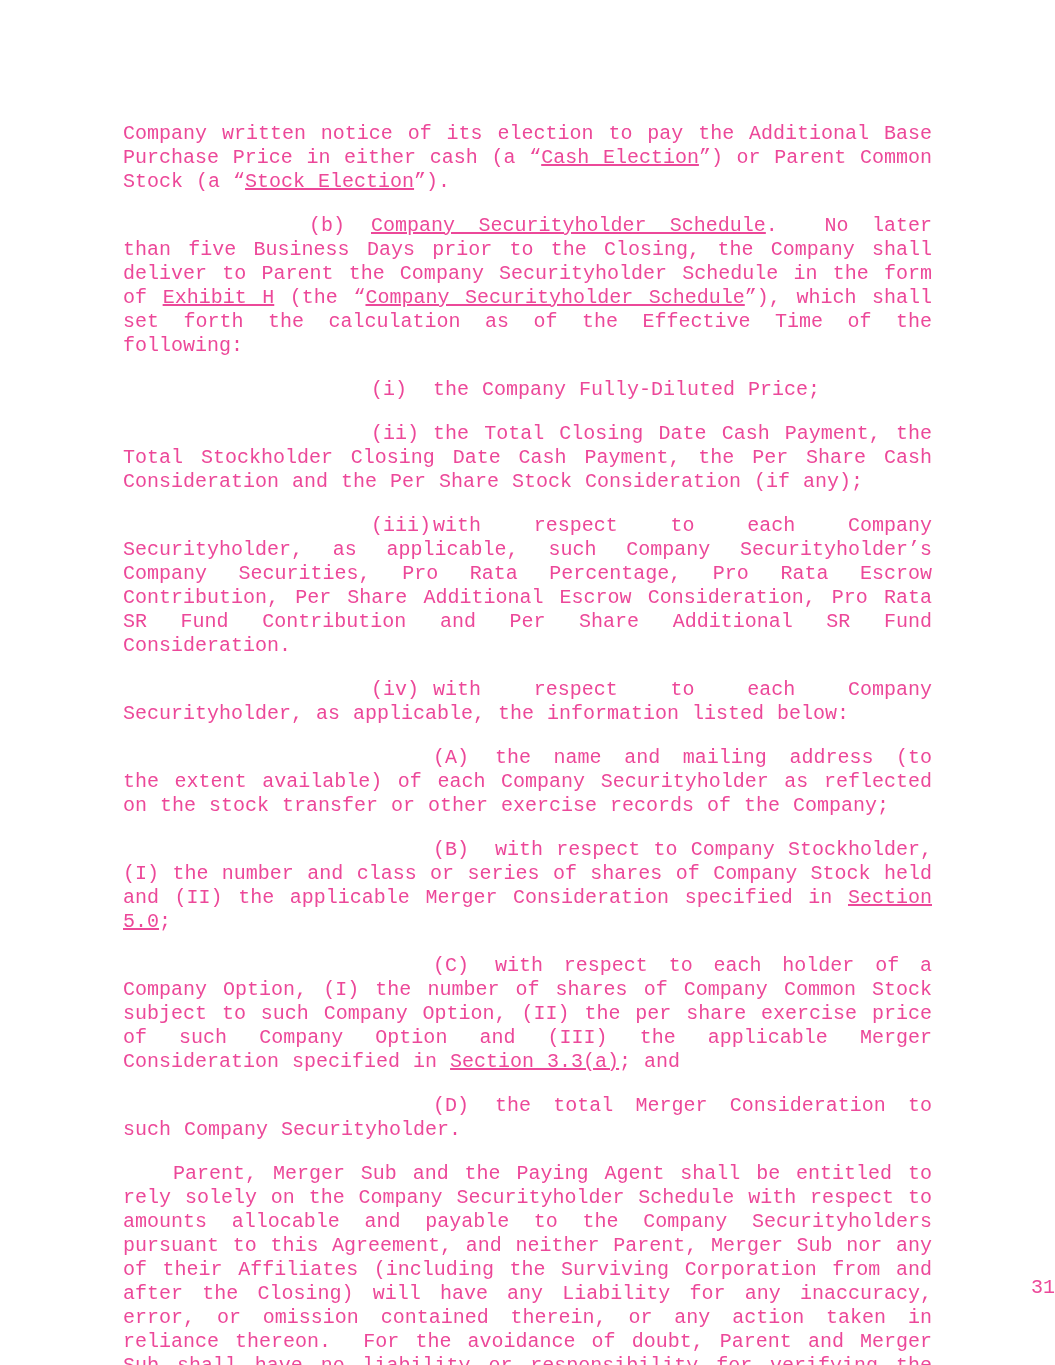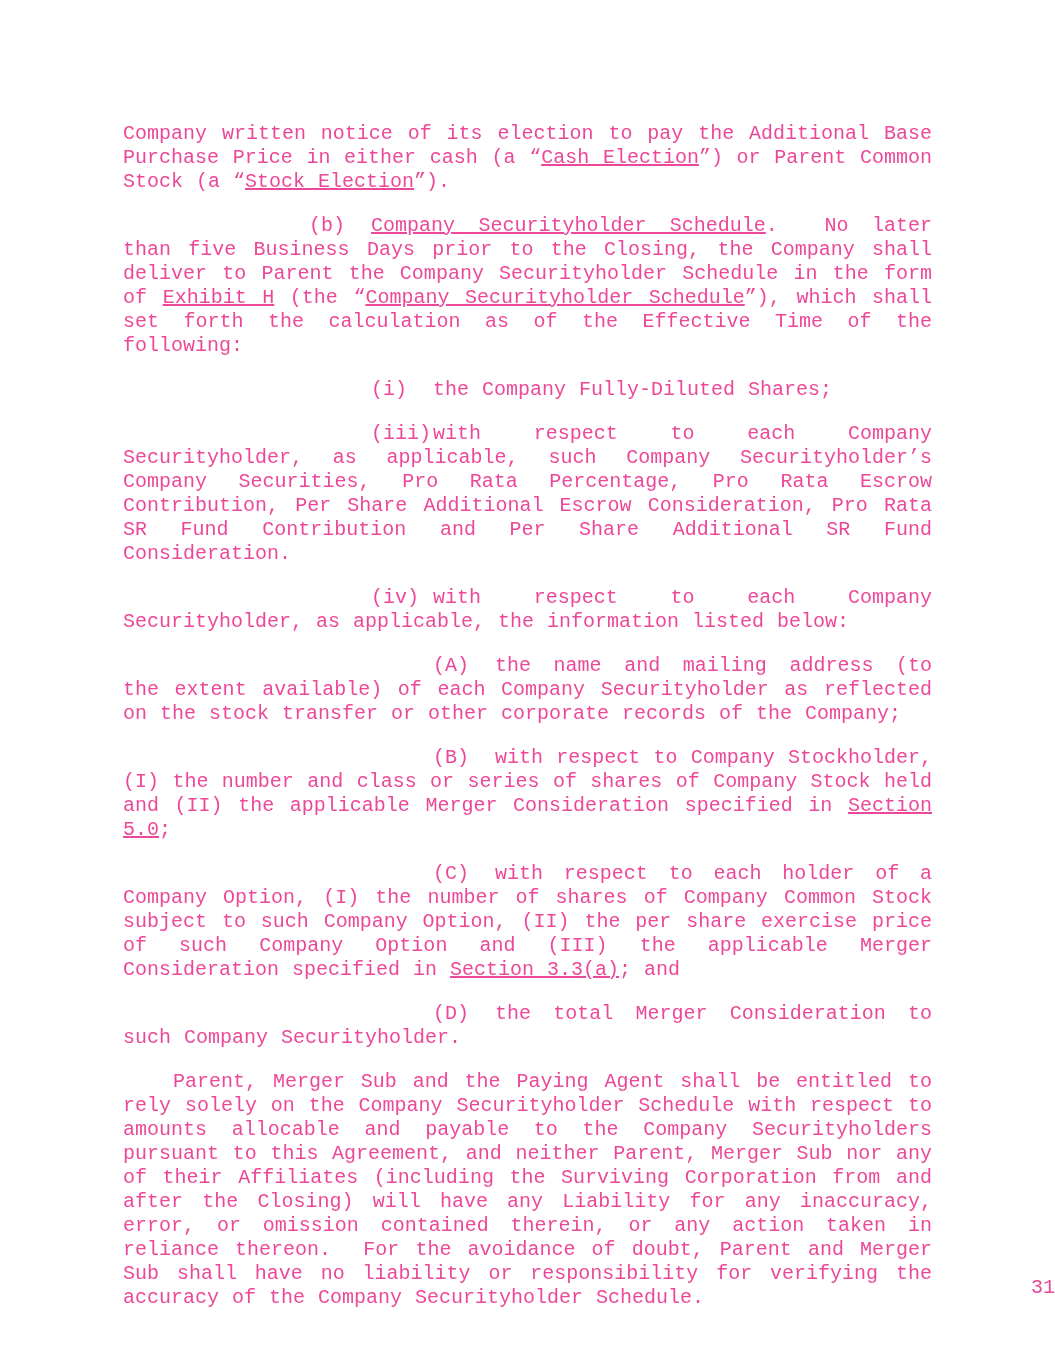--- a/index.html
+++ b/index.html
@@ -57,28 +57,29 @@
 </head>
 <body>
 
 <div class="page">
   <div class="content">
 
     <p class="para"><span>Company written notice of its election to pay the Additional Base Purchase Price in either cash (a “</span><span class="u">Cash Election</span><span>”) or Parent Common Stock (a “</span><span class="u">Stock Election</span><span>”).</span></p>
 
     <p class="para"><span class="tab t15"></span><span class="lbl">(b)</span><span class="u">Company Securityholder Schedule</span><span>.&nbsp; No later than five Business Days prior to the Closing, the Company shall deliver to Parent the Company Securityholder Schedule in the form of </span><span class="u">Exhibit H</span><span> (the “</span><span class="u">Company Securityholder Schedule</span><span>”), which shall set forth the calculation as of the Effective Time of the following:</span></p>
 
-    <p class="para"><span class="tab t20"></span><span class="lbl">(i)</span><span>the Company Fully-Diluted Shares;</span></p>
+    <p class="para"><span class="tab t20"></span><span class="lbl">(i)</span><span>the Company Fully-Diluted Price;</span></p>
 
+    <p class="para"><span class="tab t20"></span><span class="lbl">(ii)</span><span>the Total Closing Date Cash Payment, the Total Stockholder Closing Date Cash Payment, the Per Share Cash Consideration and the Per Share Stock Consideration (if any);</span></p>
 
     <p class="para"><span class="tab t20"></span><span class="lbl">(iii)</span><span>with respect to each Company Securityholder, as applicable, such Company Securityholder’s Company Securities, Pro Rata Percentage, Pro Rata Escrow Contribution, Per Share Additional Escrow Consideration, Pro Rata SR Fund Contribution and Per Share Additional SR Fund Consideration.</span></p>
 
     <p class="para"><span class="tab t20"></span><span class="lbl">(iv)</span><span>with respect to each Company Securityholder, as applicable, the information listed below:</span></p>
 
-    <p class="para"><span class="tab t25"></span><span class="lbl">(A)</span><span>the name and mailing address (to the extent available) of each Company Securityholder as reflected on the stock transfer or other corporate records of the Company;</span></p>
+    <p class="para"><span class="tab t25"></span><span class="lbl">(A)</span><span>the name and mailing address (to the extent available) of each Company Securityholder as reflected on the stock transfer or other exercise records of the Company;</span></p>
 
     <p class="para"><span class="tab t25"></span><span class="lbl">(B)</span><span>with respect to Company Stockholder, (I)&nbsp;the number and class or series of shares of Company Stock held and (II)&nbsp;the applicable Merger Consideration specified in </span><span class="u">Section 5.0</span><span>;</span></p>
 
     <p class="para"><span class="tab t25"></span><span class="lbl">(C)</span><span>with respect to each holder of a Company Option, (I)&nbsp;the number of shares of Company Common Stock subject to such Company Option, (II)&nbsp;the per share exercise price of such Company Option and (III)&nbsp;the applicable Merger Consideration specified in </span><span class="u">Section 3.3(a)</span><span>; and</span></p>
 
     <p class="para"><span class="tab t25"></span><span class="lbl">(D)</span><span>the total Merger Consideration to such Company Securityholder.</span></p>
 
     <p class="para indent"><span>Parent, Merger Sub and the Paying Agent shall be entitled to rely solely on the Company Securityholder Schedule with respect to amounts allocable and payable to the Company Securityholders pursuant to this Agreement, and neither Parent, Merger Sub nor any of their Affiliates (including the Surviving Corporation from and after the Closing) will have any Liability for any inaccuracy, error, or omission contained therein, or any action taken in reliance thereon.&nbsp; For the avoidance of doubt, Parent and Merger Sub shall have no liability or responsibility for verifying the accuracy of the Company Securityholder Schedule.</span></p>
 
   </div>

